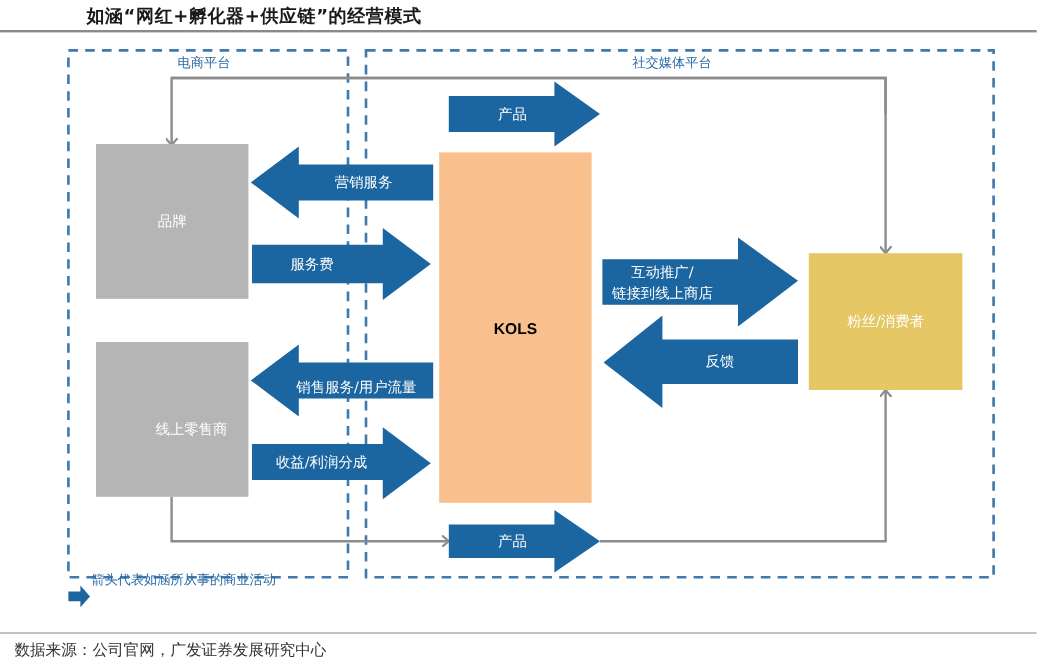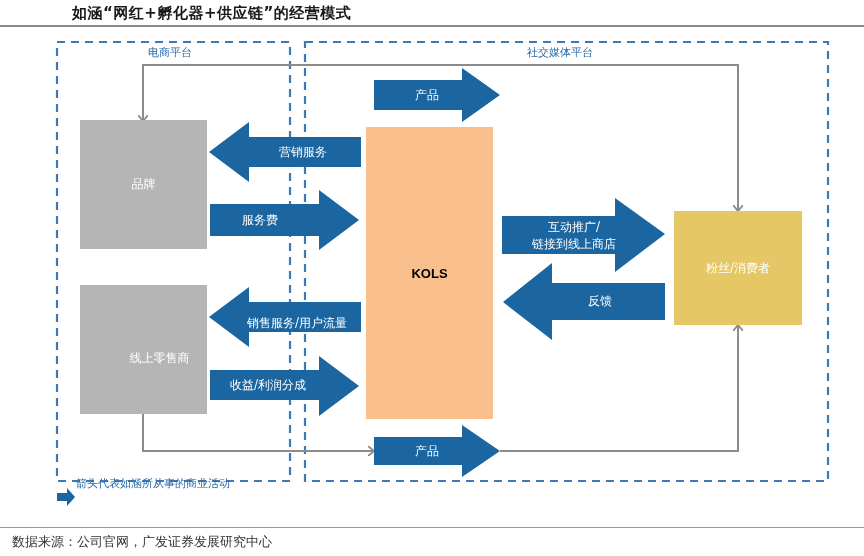--- a/index.html
+++ b/index.html
@@ -67,21 +67,21 @@
 <div class="abs box lbl" style="left:80px; top:120px; width:127px; height:129px;">品牌</div>
 <div class="abs box lbl" style="left:80px; top:285px; width:127px; height:147px;margin-left:16px;">线上零售商</div>
 <div class="abs box" style="left:366px; top:127px; width:127px; height:292px; font-weight:bold; font-size:13px; font-family:'Liberation Sans', sans-serif;">KOLS</div>
 <div class="abs box lbl" style="left:674px; top:211px; width:128px; height:114px;">粉丝/消费者</div>
 
 <div class="abs box lbl" style="left:374px; top:80px; width:106px; height:30px;">产品</div>
 <div class="abs box lbl" style="left:245px; top:137px; width:116px; height:30px;">营销服务</div>
 <div class="abs box lbl" style="left:210px; top:204px; width:100px; height:32px;">服务费</div>
 <div class="abs box lbl" style="left:230px; top:302px; width:134px; height:42px;">销售服务/用户流量</div>
 <div class="abs box lbl" style="left:212px; top:370px; width:112px; height:30px;">收益/利润分成</div>
-<div class="abs lbl" style="left:514px; top:218px; width:120px; height:36px; display:flex; flex-direction:column; align-items:center; justify-content:center;">
+<div class="abs lbl" style="left:492px; top:218px; width:120px; height:36px; display:flex; flex-direction:column; align-items:center; justify-content:center;">
   <span>互动推广/</span>
   <span>链接到线上商店</span>
 </div>
 <div class="abs box lbl" style="left:560px; top:283px; width:80px; height:37px;">反馈</div>
 <div class="abs box lbl" style="left:374px; top:437px; width:106px; height:28px;">产品</div>
 
 <div class="abs legend-text">箭头代表如涵所从事的商业活动</div>
 
 <div class="abs footer-rule"></div>
 <div class="abs footer">数据来源：公司官网，广发证券发展研究中心</div>

